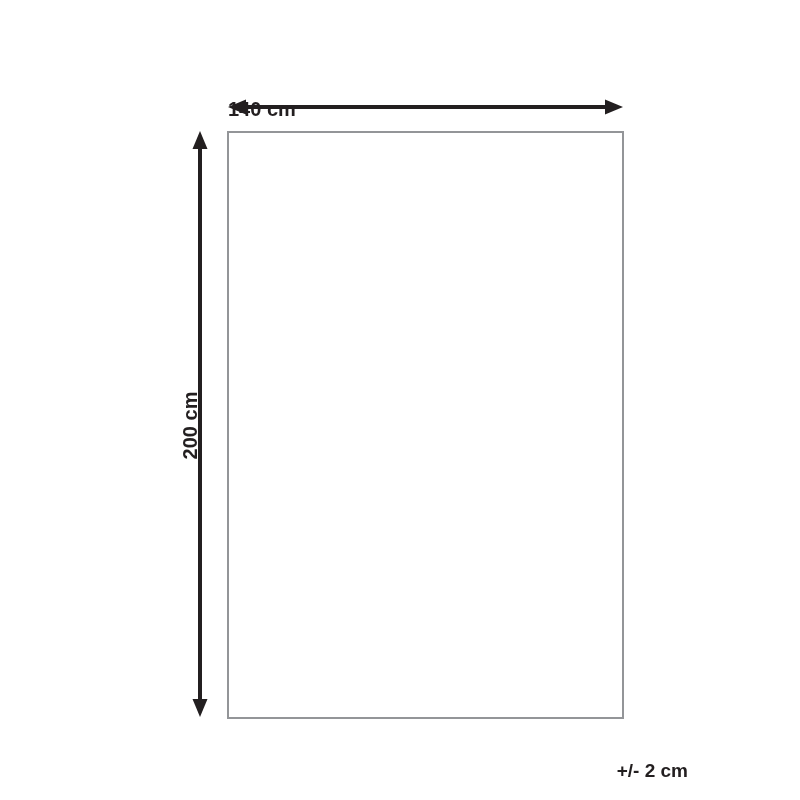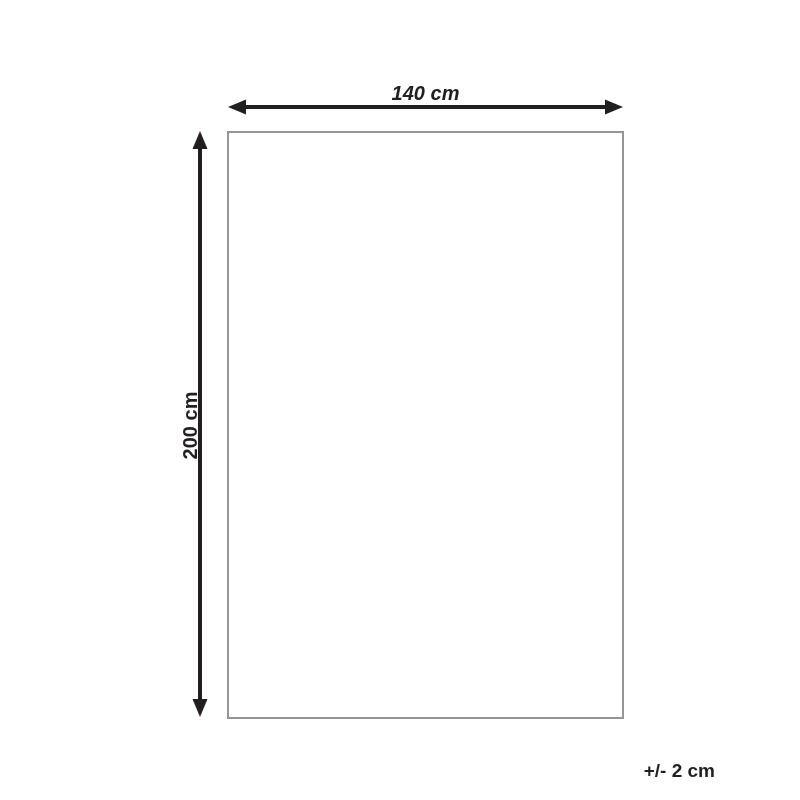--- a/index.html
+++ b/index.html
@@ -40,35 +40,33 @@
   }
   .dim-label {
     position: absolute;
     color: var(--text-color);
     font-weight: bold;
     font-size: 20px;
     white-space: nowrap;
   }
   .width-label {
     left: 228px;
-    top: 82px;
+    top: 98px;
     width: 395px;
-    text-align: center;
-    font-style: italic;
   }
   .height-label {
     left: 110px;
     top: 414px;
     width: 160px;
     text-align: center;
     transform: rotate(-90deg);
     transform-origin: center center;
   }
   .tolerance-label {
-    right: 85px;
+    right: 112px;
     top: 760px;
     font-size: 19px;
     text-align: left;
   }
 </style>
 </head>
 <body>
 
 <div class="stage">
 

